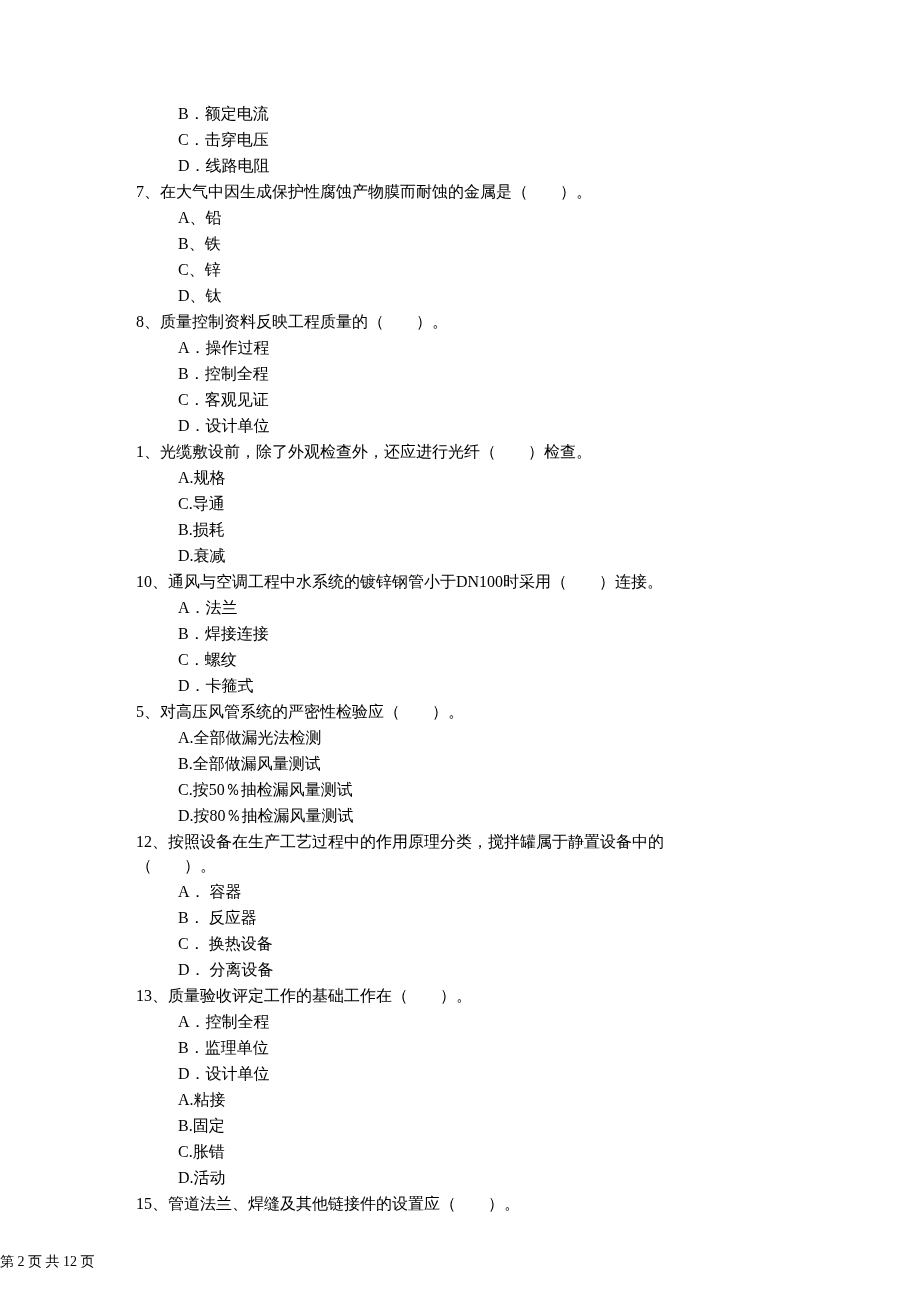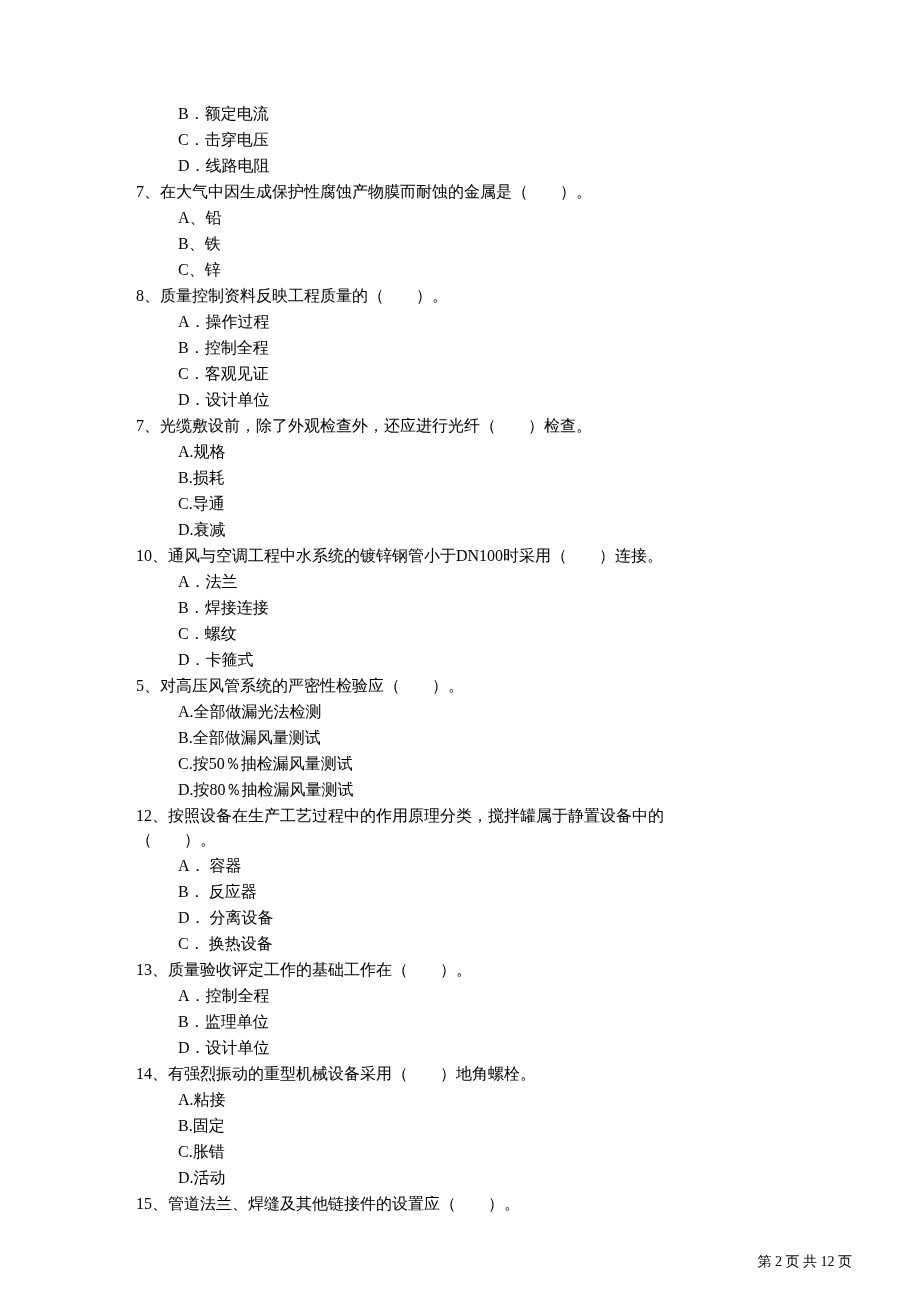--- a/index.html
+++ b/index.html
@@ -23,74 +23,74 @@
     margin: 2px 0;
   }
   .question {
     margin: 2px 8px;
   }
   .footer {
     position: absolute;
     bottom: 30px;
     left: 0;
     right: 0;
-    text-align: right;
+    text-align: left;
     font-size: 14px;
   }
 </style>
 </head>
 <body>
 
 <div class="page">
 
   <div class="option">B．额定电流</div>
   <div class="option">C．击穿电压</div>
   <div class="option">D．线路电阻</div>
 
   <div class="question">7、在大气中因生成保护性腐蚀产物膜而耐蚀的金属是（　　）。</div>
   <div class="option">A、铅</div>
   <div class="option">B、铁</div>
   <div class="option">C、锌</div>
+  <div class="option">D、钛</div>
 
   <div class="question">8、质量控制资料反映工程质量的（　　）。</div>
   <div class="option">A．操作过程</div>
   <div class="option">B．控制全程</div>
   <div class="option">C．客观见证</div>
   <div class="option">D．设计单位</div>
 
-  <div class="question">7、光缆敷设前，除了外观检查外，还应进行光纤（　　）检查。</div>
+  <div class="question">1、光缆敷设前，除了外观检查外，还应进行光纤（　　）检查。</div>
   <div class="option">A.规格</div>
+  <div class="option">C.导通</div>
   <div class="option">B.损耗</div>
-  <div class="option">C.导通</div>
   <div class="option">D.衰减</div>
 
   <div class="question">10、通风与空调工程中水系统的镀锌钢管小于DN100时采用（　　）连接。</div>
   <div class="option">A．法兰</div>
   <div class="option">B．焊接连接</div>
   <div class="option">C．螺纹</div>
   <div class="option">D．卡箍式</div>
 
   <div class="question">5、对高压风管系统的严密性检验应（　　）。</div>
   <div class="option">A.全部做漏光法检测</div>
   <div class="option">B.全部做漏风量测试</div>
   <div class="option">C.按50％抽检漏风量测试</div>
   <div class="option">D.按80％抽检漏风量测试</div>
 
   <div class="question">12、按照设备在生产工艺过程中的作用原理分类，搅拌罐属于静置设备中的（　　）。</div>
   <div class="option">A． 容器</div>
   <div class="option">B． 反应器</div>
+  <div class="option">C． 换热设备</div>
   <div class="option">D． 分离设备</div>
-  <div class="option">C． 换热设备</div>
 
   <div class="question">13、质量验收评定工作的基础工作在（　　）。</div>
   <div class="option">A．控制全程</div>
   <div class="option">B．监理单位</div>
   <div class="option">D．设计单位</div>
 
-  <div class="question">14、有强烈振动的重型机械设备采用（　　）地角螺栓。</div>
   <div class="option">A.粘接</div>
   <div class="option">B.固定</div>
   <div class="option">C.胀错</div>
   <div class="option">D.活动</div>
 
   <div class="question">15、管道法兰、焊缝及其他链接件的设置应（　　）。</div>
 
   <div class="footer">第 2 页 共 12 页</div>
 </div>
 

